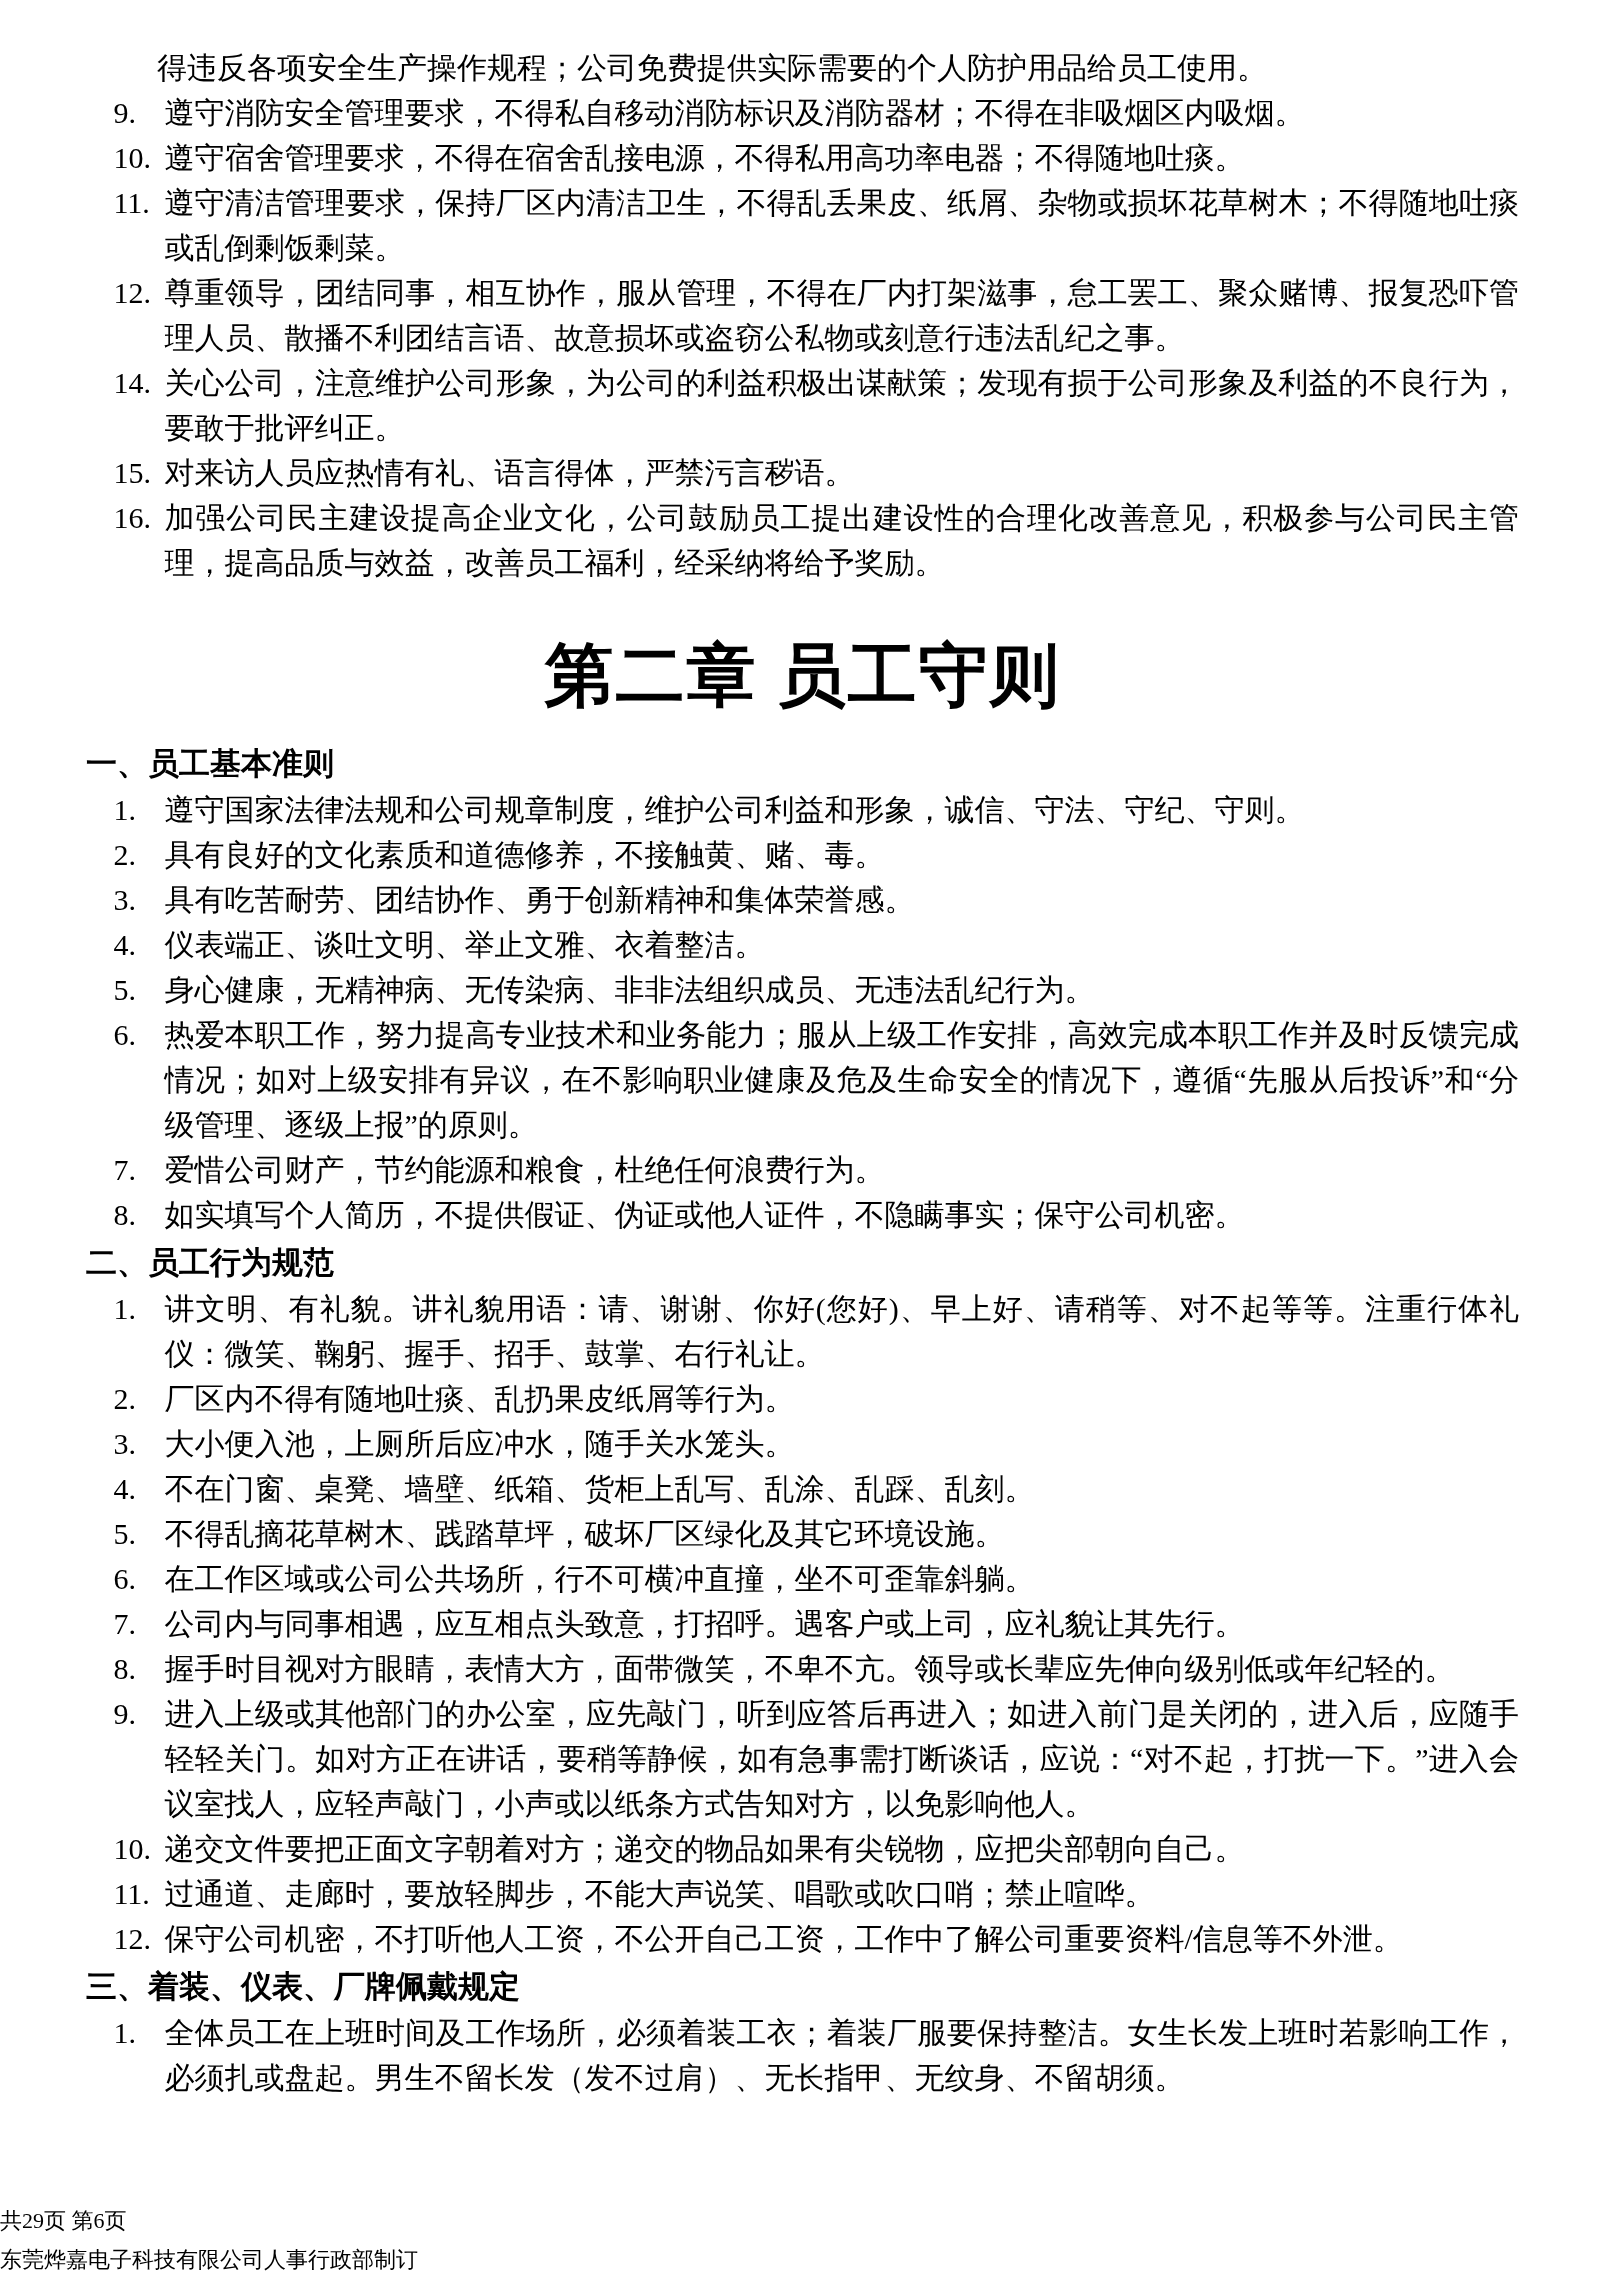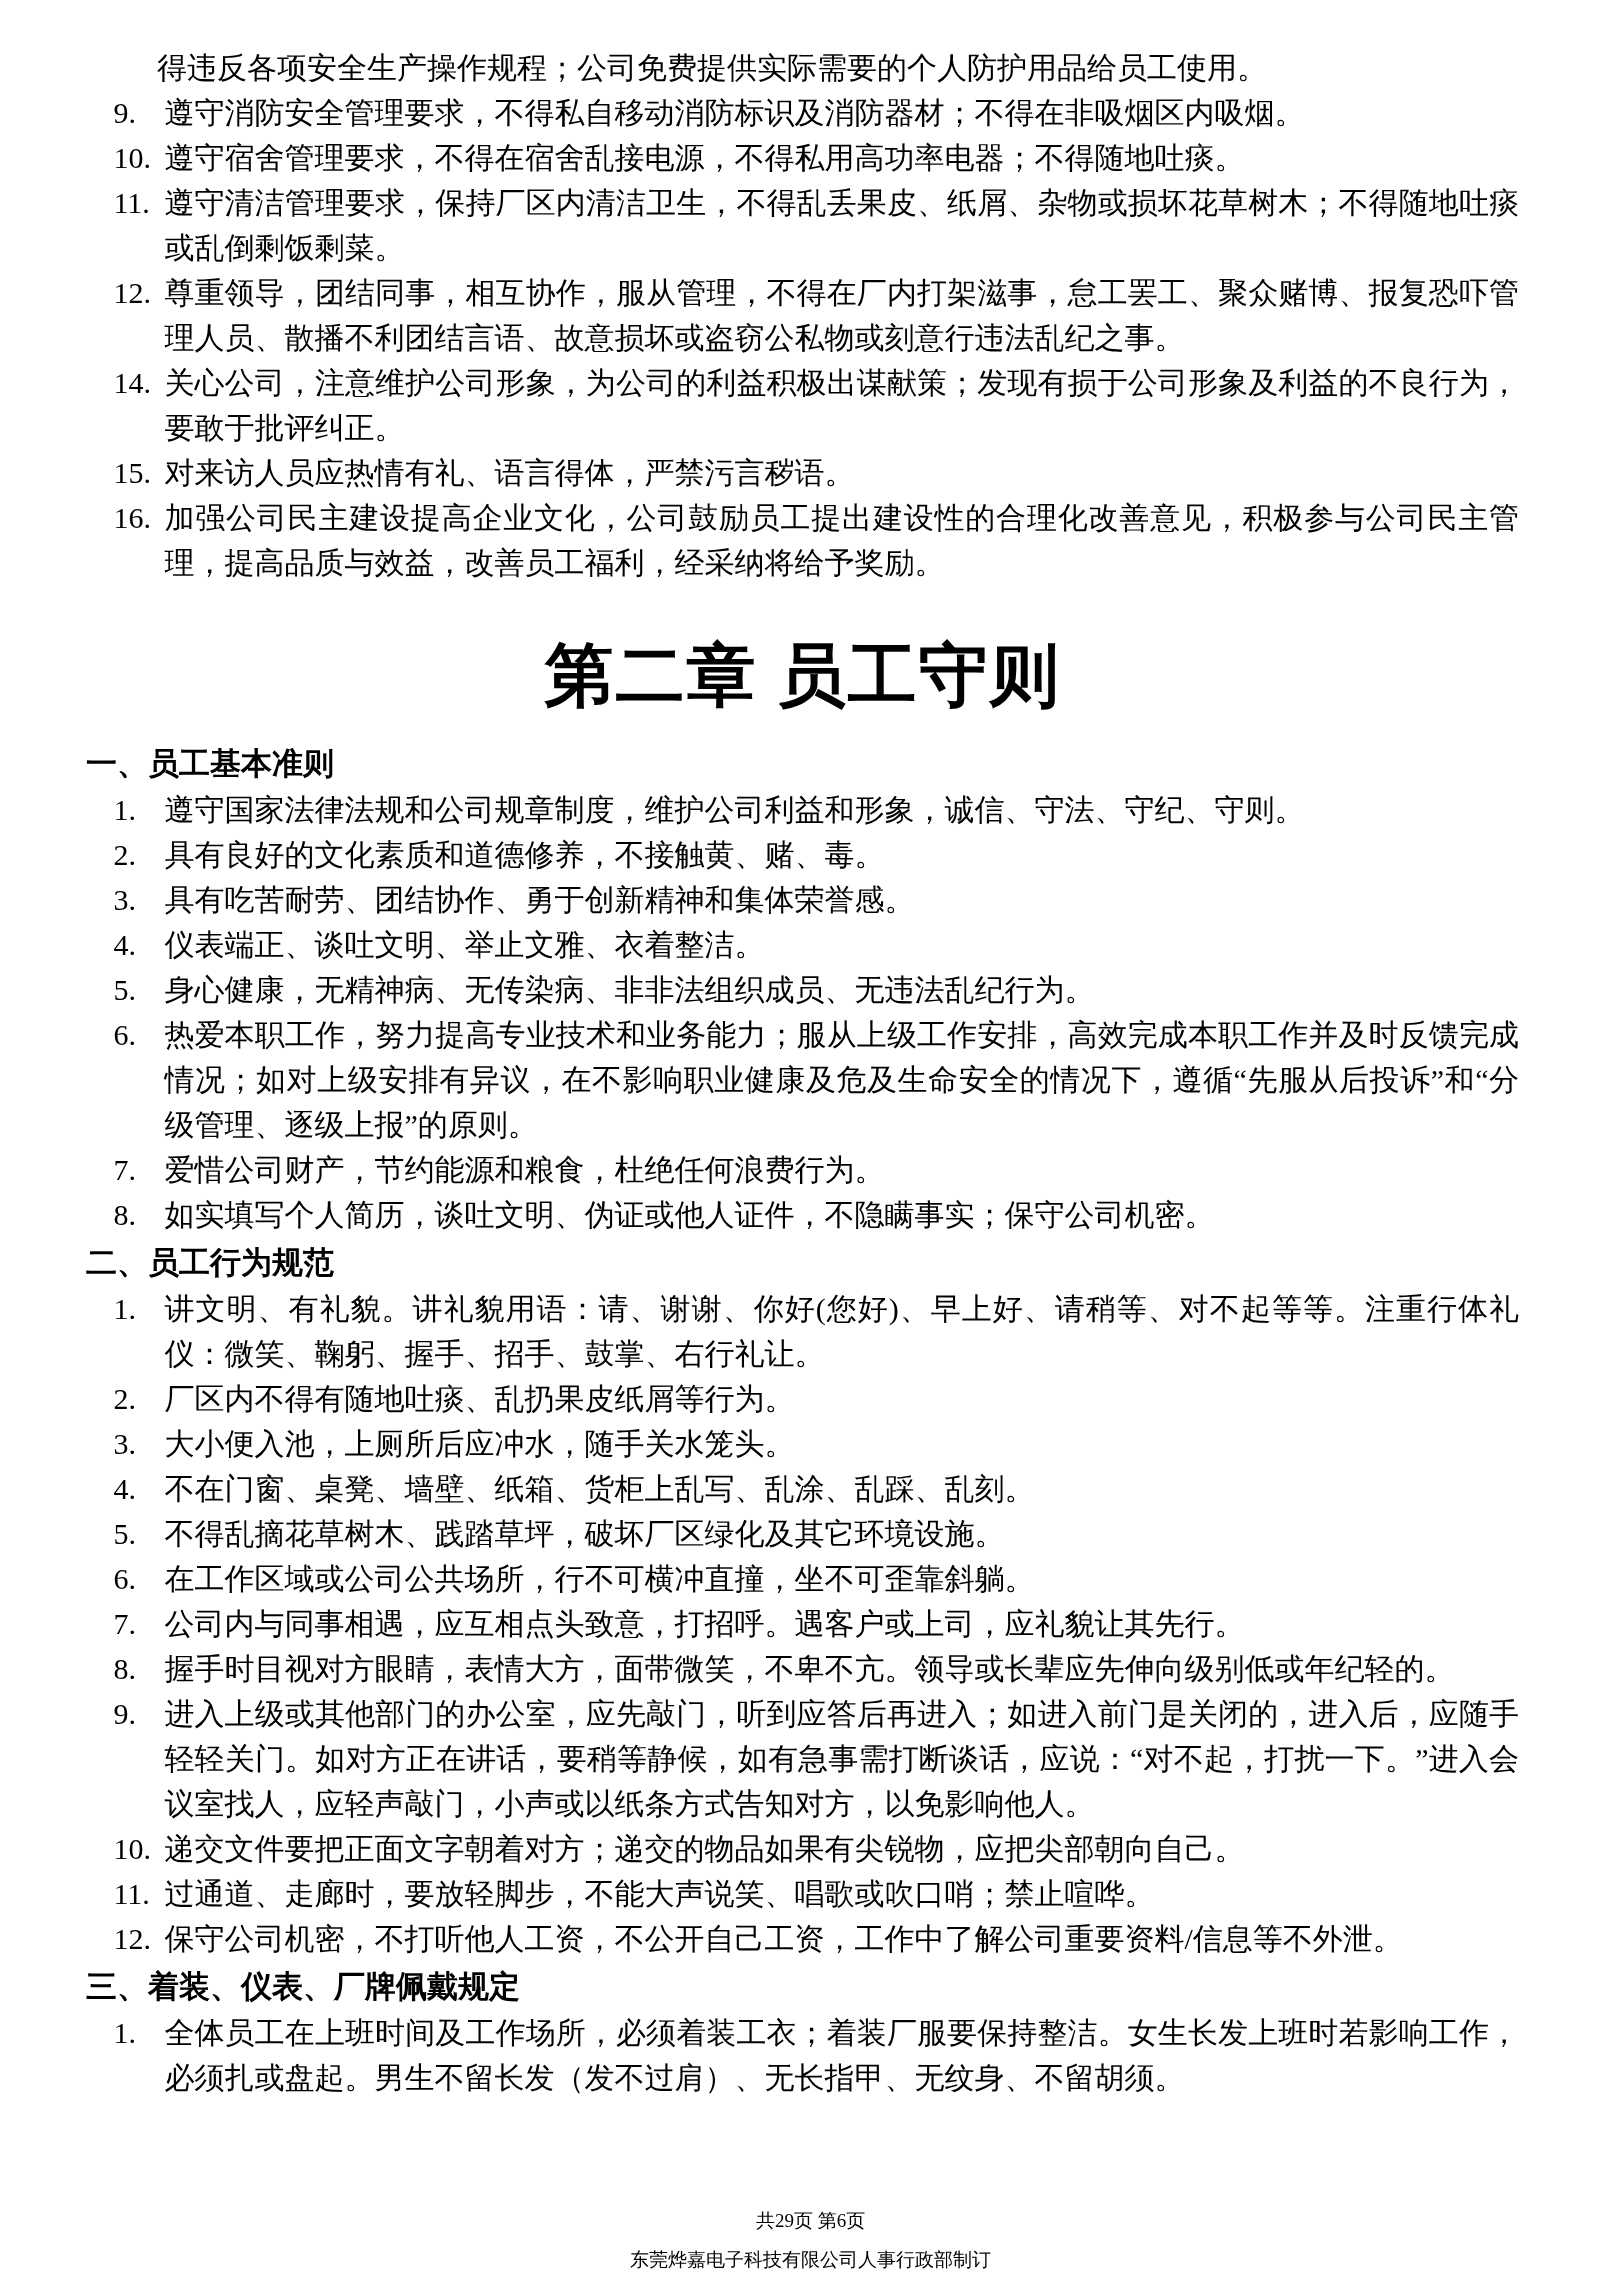--- a/index.html
+++ b/index.html
@@ -55,22 +55,21 @@
     font-weight: bold;
     font-size: 31px;
     line-height: 47px;
     margin-top: 2px;
   }
   .footer {
     position: absolute;
     left: 0;
     right: 0;
     bottom: 13.7px;
-    text-align: center;
-    font-size: 19px;
+    font-size: 22px;
     line-height: 39px;
   }
 </style>
 </head>
 <body>
 
 <div class="page">
   <div class="content">
 
     <div class="cont-line">得违反各项安全生产操作规程；公司免费提供实际需要的个人防护用品给员工使用。</div>
@@ -131,21 +130,21 @@
     <div class="li">
       <span class="num">6.</span>
       <span class="txt">热爱本职工作，努力提高专业技术和业务能力；服从上级工作安排，高效完成本职工作并及时反馈完成情况；如对上级安排有异议，在不影响职业健康及危及生命安全的情况下，遵循“先服从后投诉”和“分级管理、逐级上报”的原则。</span>
     </div>
     <div class="li">
       <span class="num">7.</span>
       <span class="txt">爱惜公司财产，节约能源和粮食，杜绝任何浪费行为。</span>
     </div>
     <div class="li">
       <span class="num">8.</span>
-      <span class="txt">如实填写个人简历，谈吐文明、伪证或他人证件，不隐瞒事实；保守公司机密。</span>
+      <span class="txt">如实填写个人简历，不提供假证、伪证或他人证件，不隐瞒事实；保守公司机密。</span>
     </div>
 
     <div class="sec-heading">二、员工行为规范</div>
 
     <div class="li">
       <span class="num">1.</span>
       <span class="txt">讲文明、有礼貌。讲礼貌用语：请、谢谢、你好(您好)、早上好、请稍等、对不起等等。注重行体礼仪：微笑、鞠躬、握手、招手、鼓掌、右行礼让。</span>
     </div>
     <div class="li">
       <span class="num">2.</span>

